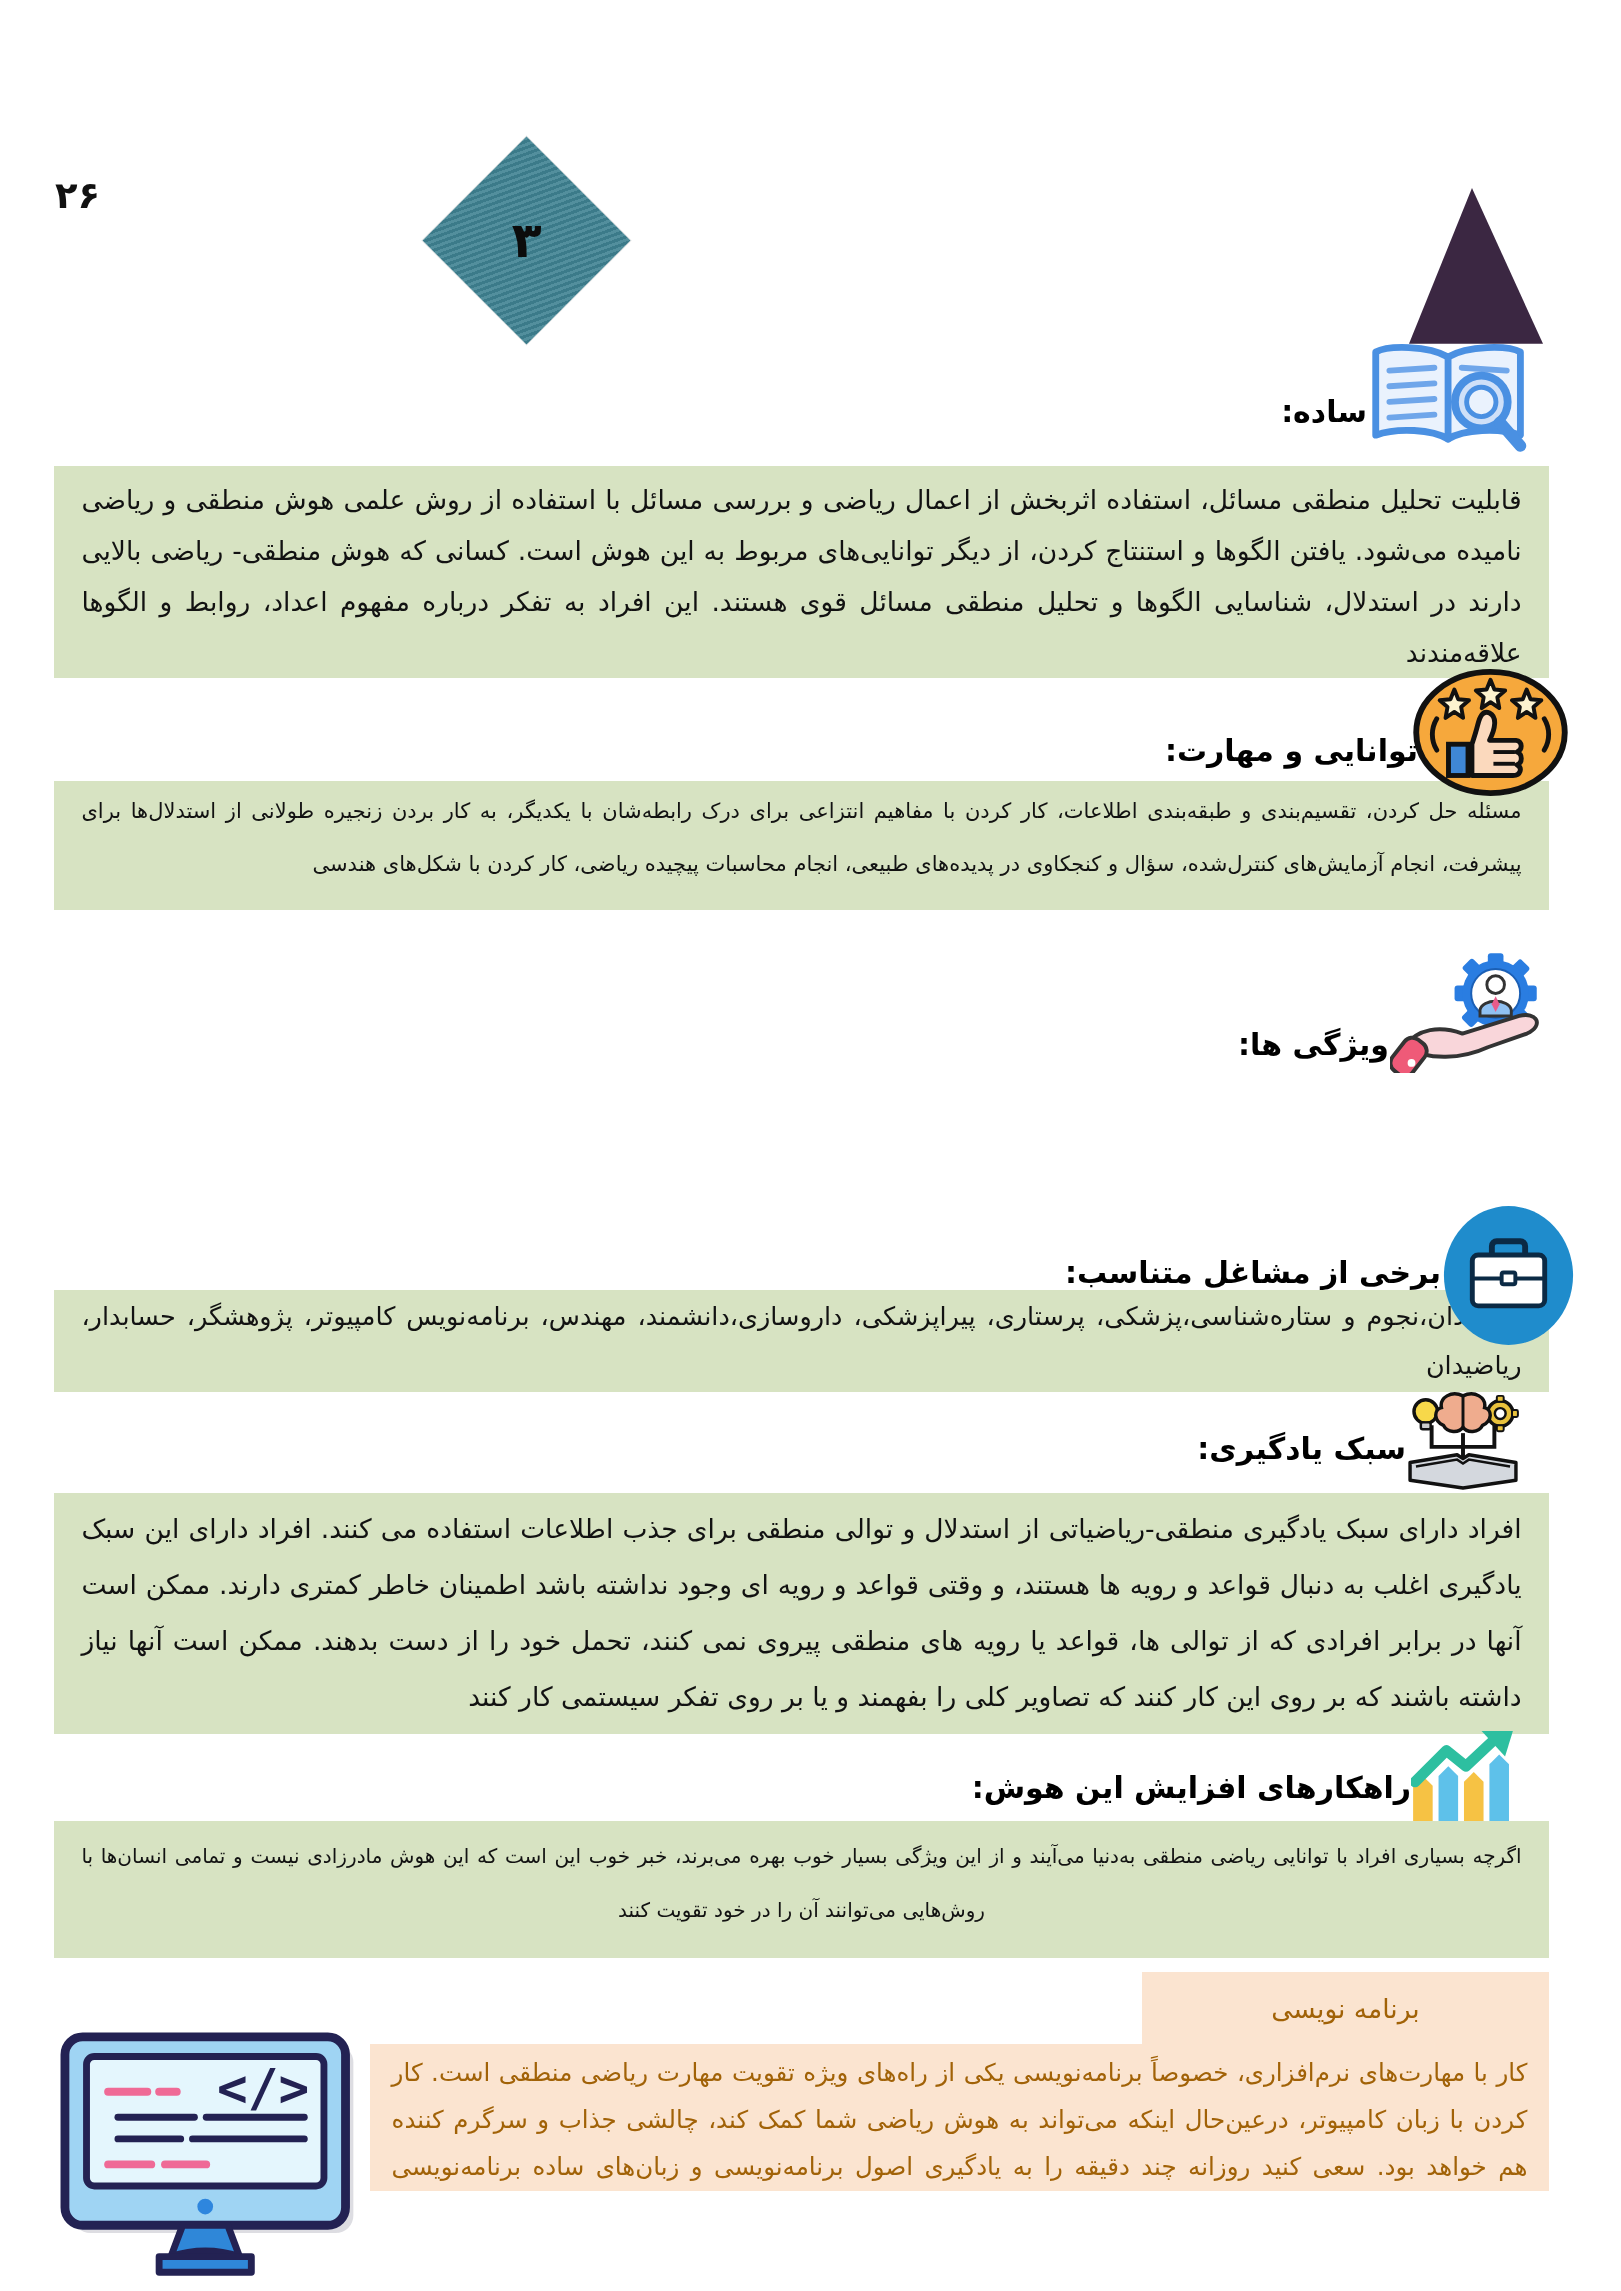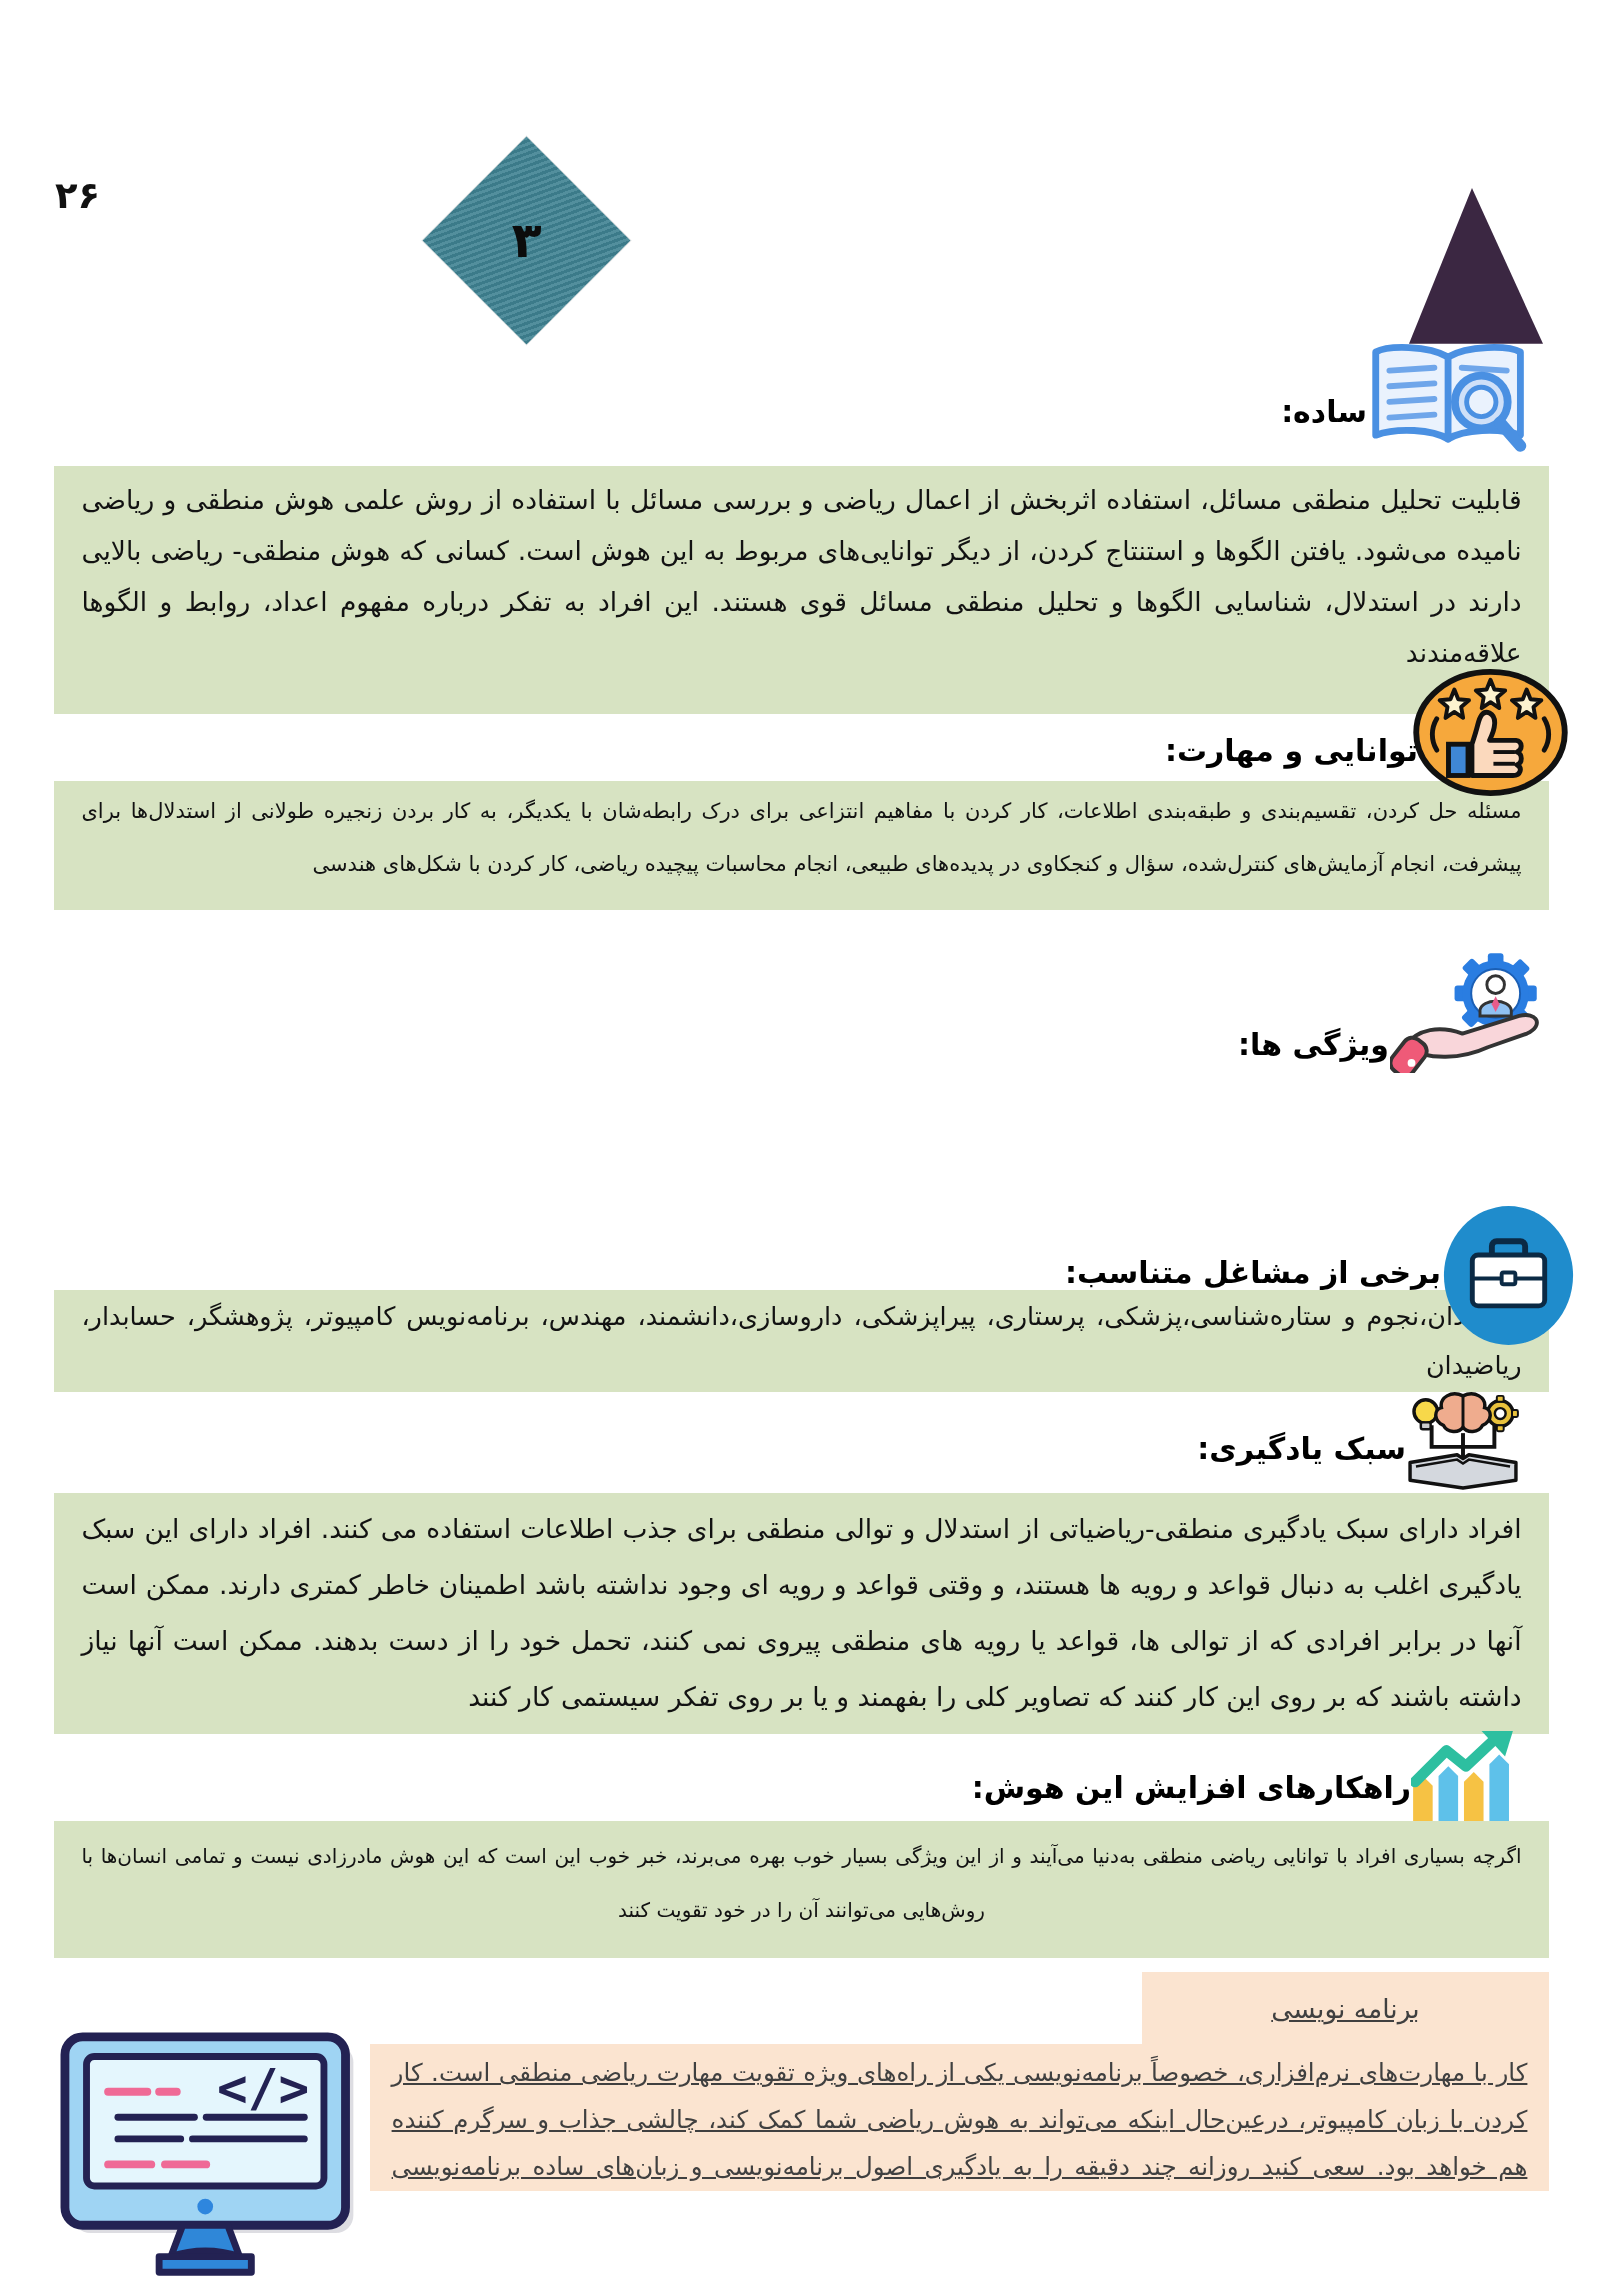--- a/index.html
+++ b/index.html
@@ -45,24 +45,24 @@
     position:absolute;direction:rtl;font-weight:bold;font-size:30px;color:#000;
     white-space:nowrap;z-index:4;
   }
   
   .gbox{
     position:absolute;left:54px;width:1495px;background:#d7e3c2;
     direction:rtl;text-align:justify;color:#121212;
     box-sizing:border-box;padding:7.8px 27.4px;overflow:hidden;z-index:2;
   }
   .pbox{
-    position:absolute;background:#fbe4d0;direction:rtl;color:#404040;
-    box-sizing:border-box;overflow:hidden;z-index:2;text-decoration:underline;
-  }
-  #def-box      {top:466px;height:248px;font-size:26.5px;line-height:51px;}
+    position:absolute;background:#fbe4d0;direction:rtl;color:#a16207;
+    box-sizing:border-box;overflow:hidden;z-index:2;
+  }
+  #def-box      {top:466px;height:212px;font-size:26.5px;line-height:51px;}
   #skills-box   {top:781px;height:129px;font-size:21px;line-height:53px;padding-top:3.9px;}
   #traits-box   {top:1075px;height:139px;font-size:26.5px;line-height:56px;padding-top:9.8px;}
   #jobs-box     {top:1290px;height:102px;font-size:25.5px;line-height:49px;padding-top:2px;}
   #learn-box    {top:1493px;height:241px;font-size:26.5px;line-height:56px;}
   #boost-box    {top:1821px;height:137px;font-size:20px;line-height:54px;text-align-last:center;}
   #prog-title-box{left:1142px;top:1972px;width:407px;height:73px;font-size:26.5px;
                   display:flex;align-items:center;justify-content:center;}
   #prog-body-box{left:370px;top:2044px;width:1179px;height:147px;font-size:24.5px;
                  line-height:47px;text-align:justify;padding:4.9px 21.6px;}
   

